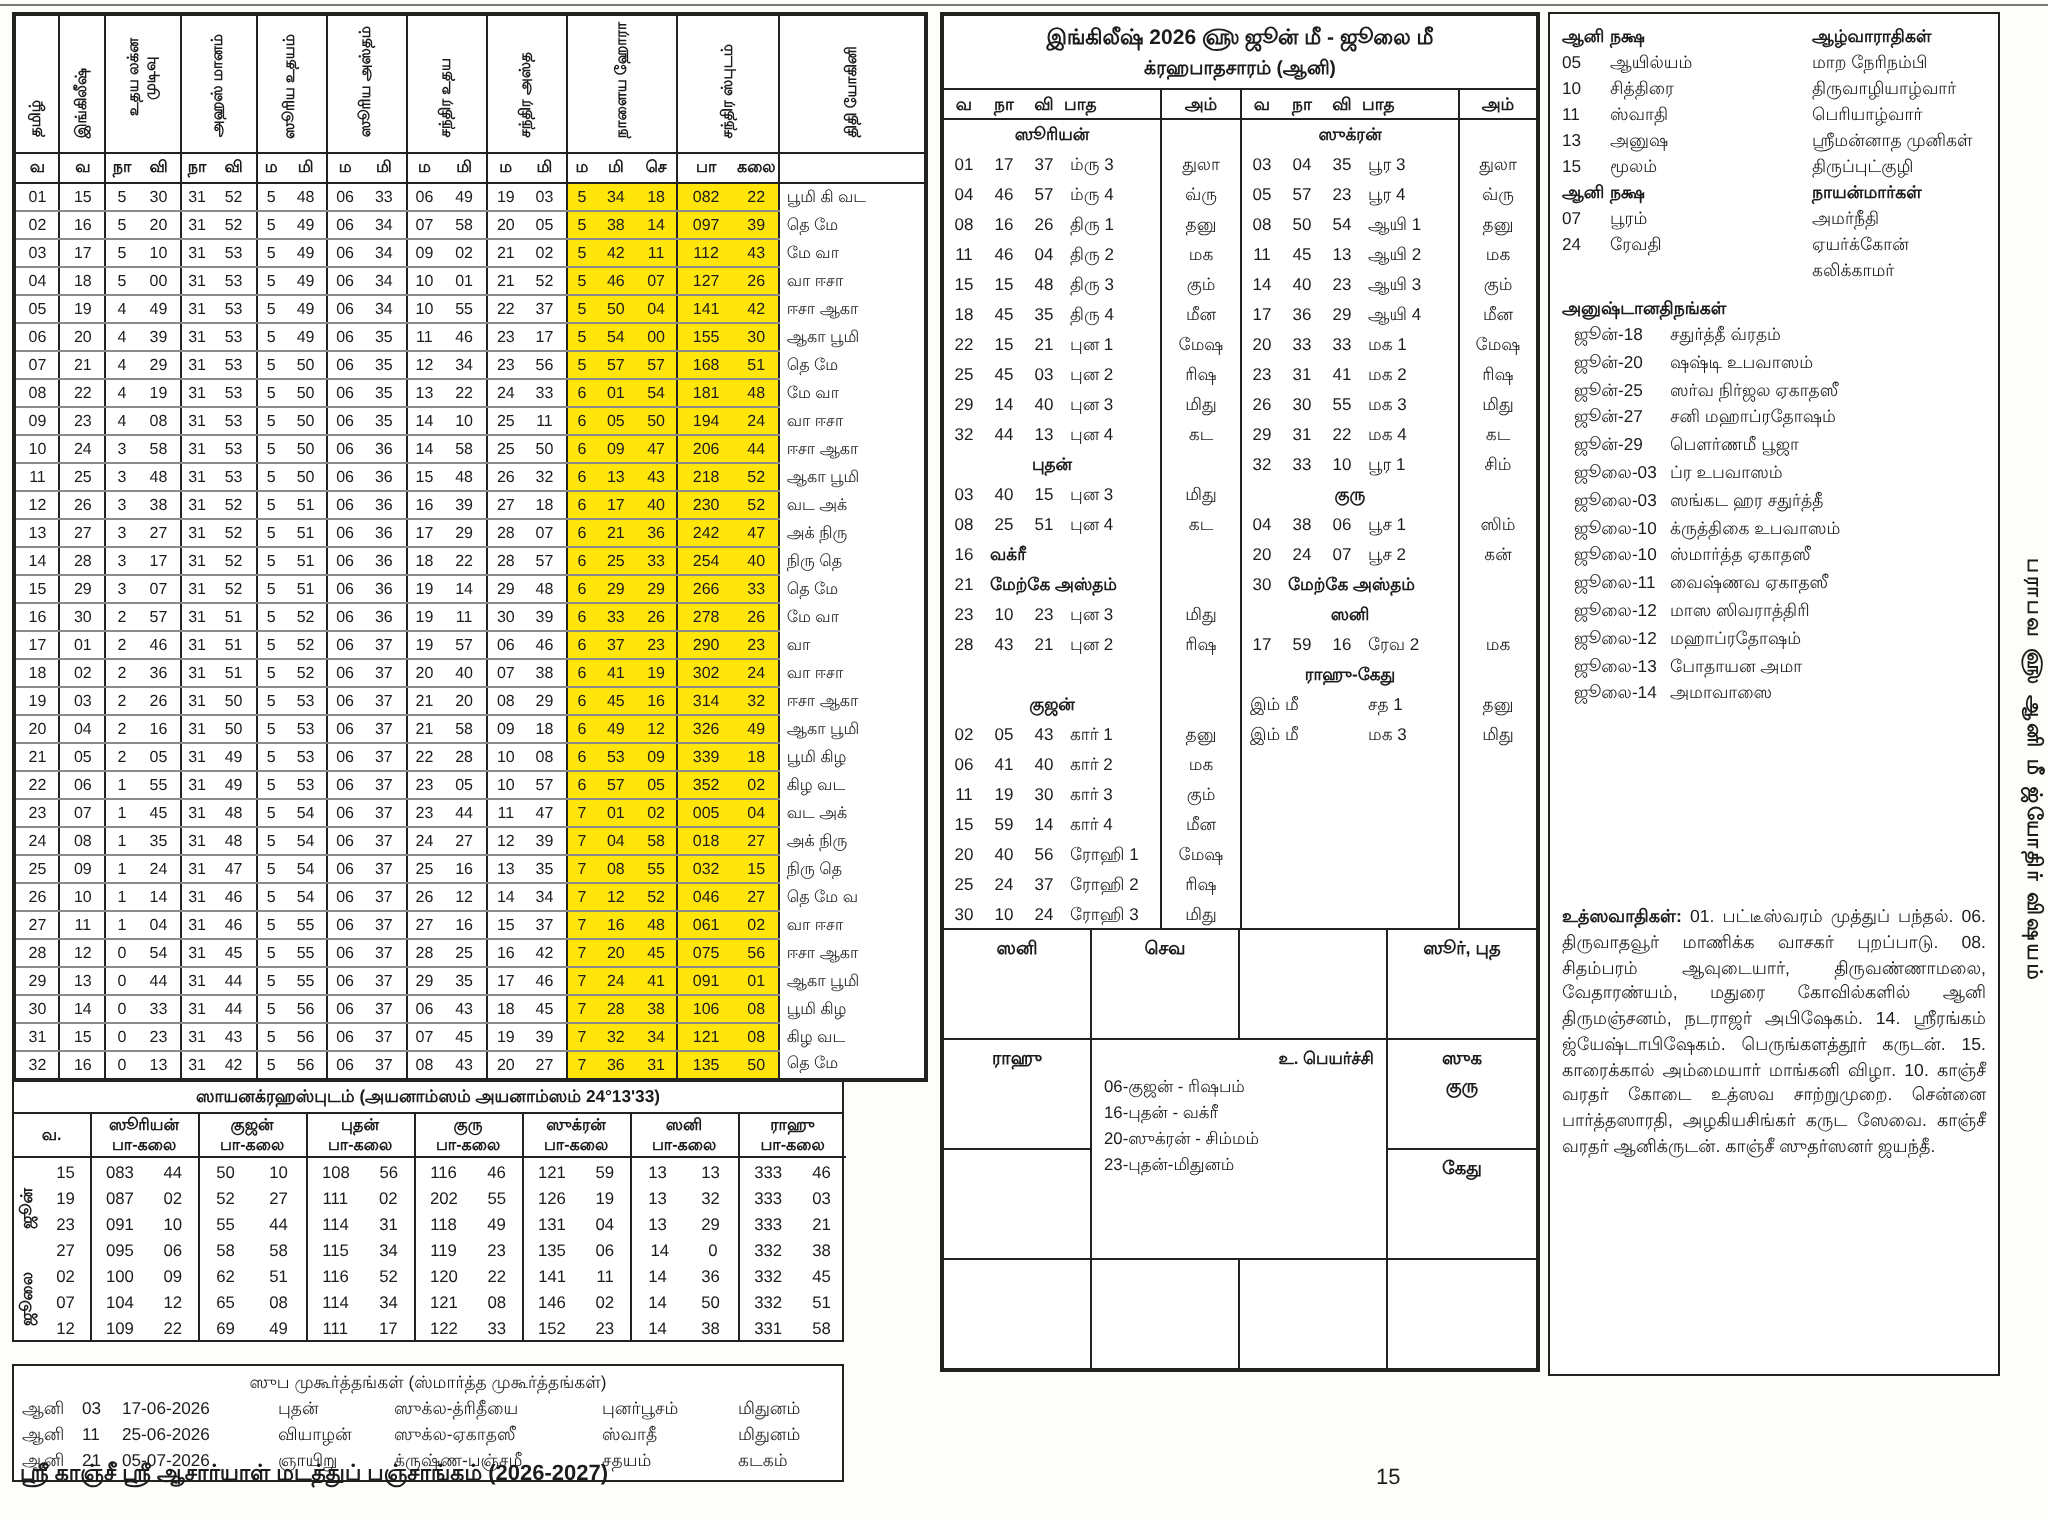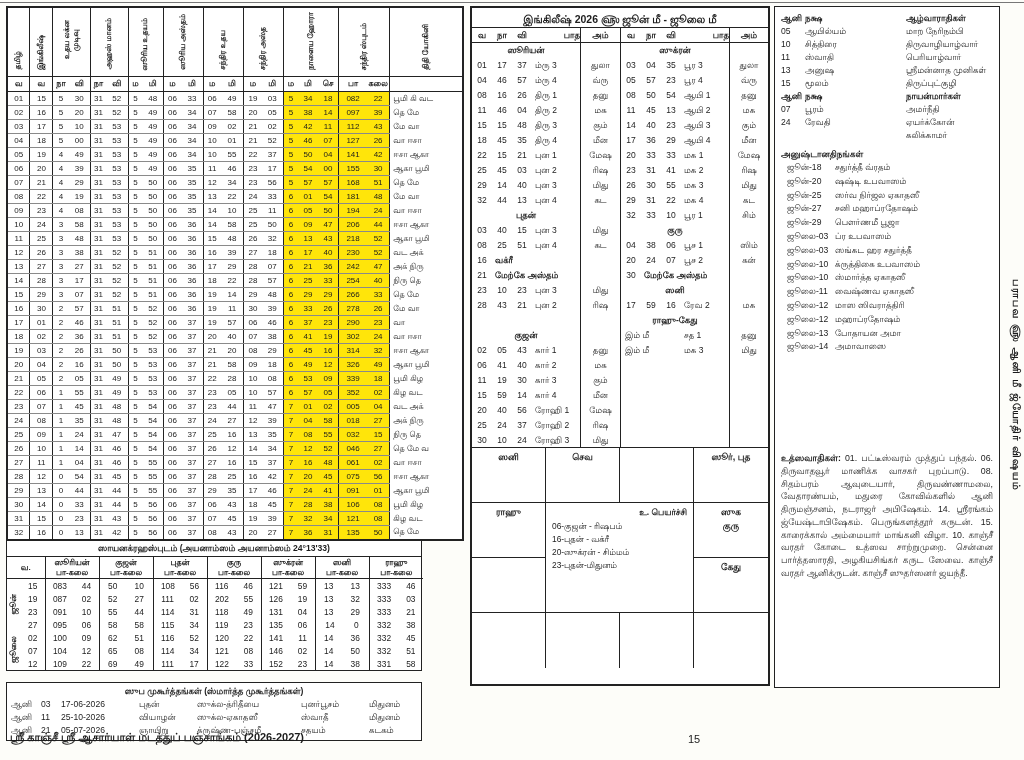--- a/index.html
+++ b/index.html
@@ -26,36 +26,36 @@
   .sy{border-collapse:collapse;table-layout:fixed;width:100%;}
   .sy th{font-size:8px;border-bottom:1px solid var(--bd);padding:1px 0;line-height:1.2;}
   .sy th.bl,.sy td.bl{border-left:1px solid var(--bd);}
   .sy td{font-size:8.4px;height:13px;text-align:center;padding:0;}
   .sy td.mon{padding:0;}
   .sy td.mon span{display:inline-block;writing-mode:vertical-rl;transform:rotate(180deg);font-size:8px;font-weight:bold;}
   .pkv{display:flex;justify-content:space-around;}
 
   
   .muh{position:absolute;left:6px;top:682px;width:416px;border:1.5px solid var(--bd);background:#fff;box-sizing:border-box;padding:2px 4px 3px;}
-  .muh-title{font-size:8.6px;font-weight:bold;text-align:center;line-height:13px;}
+  .muh-title{font-size:8.6px;font-weight:normal;text-align:center;line-height:13px;}
   .muh-row{display:flex;font-size:8.6px;line-height:13px;}
   .mc0{width:30px;} .mc1{width:20px;} .mc2{width:78px;} .mc3{width:58px;} .mc4{width:104px;} .mc5{width:68px;} .mc6{flex:1;}
 
   
   .footer-title{position:absolute;left:10px;top:731px;font-size:11px;font-weight:bold;}
   .page-num{position:absolute;left:688px;top:733px;font-size:11px;}
 
   
   .graha{position:absolute;left:470px;top:6px;width:300px;height:680px;border:2px solid var(--bd);background:#fff;box-sizing:border-box;}
   .g-title1{font-size:10.5px;font-weight:bold;text-align:center;padding-top:4px;line-height:15px;}
   .g-title2{font-size:9.5px;font-weight:bold;text-align:center;line-height:15px;padding-bottom:2px;}
   .g-header{display:flex;border-top:1px solid var(--bd);border-bottom:1px solid var(--bd);font-weight:bold;font-size:8.5px;line-height:14px;}
   .g-hhalf{display:flex;width:50%;box-sizing:border-box;}
   .g-hhalf.r{border-left:1.5px solid var(--bd);}
-  .g-hhalf .g-pa{text-align:right;padding-left:0;}
+  .g-hhalf .g-pa{text-align:left;padding-left:0;}
   .g-body{display:flex;height:404px;}
   .g-half{width:50%;box-sizing:border-box;}
   .g-half.r{border-left:1.5px solid var(--bd);}
   .g-row{display:flex;height:15px;font-size:8.5px;line-height:15px;}
   .gv{width:20px;text-align:center;}
   .gna{width:20px;text-align:center;}
   .gvi{width:20px;text-align:center;}
   .g-pa{width:48px;text-align:left;padding-left:3px;box-sizing:border-box;}
   .g-am{flex:1;border-left:1px solid var(--bd);text-align:center;}
   .g-head{width:108px;text-align:center;font-weight:bold;}
@@ -1239,21 +1239,21 @@
           <span class="mc1">03</span>
           <span class="mc2">17-06-2026</span>
           <span class="mc3">புதன்</span>
           <span class="mc4">ஸுக்ல-த்ரிதீயை</span>
           <span class="mc5">புனர்பூசம்</span>
           <span class="mc6">மிதுனம்</span>
         </div>
         <div class="muh-row">
           <span class="mc0">ஆனி</span>
           <span class="mc1">11</span>
-          <span class="mc2">25-10-2026</span>
+          <span class="mc2">25-06-2026</span>
           <span class="mc3">வியாழன்</span>
           <span class="mc4">ஸுக்ல-ஏகாதஸீ</span>
           <span class="mc5">ஸ்வாதீ</span>
           <span class="mc6">மிதுனம்</span>
         </div>
         <div class="muh-row">
           <span class="mc0">ஆனி</span>
           <span class="mc1">21</span>
           <span class="mc2">05-07-2026</span>
           <span class="mc3">ஞாயிறு</span>
@@ -1262,20 +1262,21 @@
           <span class="mc6">கடகம்</span>
         </div>
       </div>
   </div>
 
   <div class="footer-title">ஸ்ரீ காஞ்சீ ஸ்ரீ ஆசார்யாள் மடத்துப் பஞ்சாங்கம் (2026-2027)</div>
   <div class="page-num">15</div>
 
   <div class="graha">
     <div class="g-title1">இங்கிலீஷ் 2026 ௵ ஜூன் மீ - ஜூலை மீ</div>
+    <div class="g-title2">க்ரஹபாதசாரம் (ஆனி)</div>
     <div class="g-header" id="g-header">
         <div class="g-hhalf ">
           <div class="gv">வ</div>
           <div class="gna">நா</div>
           <div class="gvi">வி</div>
           <div class="g-pa">பாத</div>
           <div class="g-am">அம்</div>
         </div>
         <div class="g-hhalf r">
           <div class="gv">வ</div>

